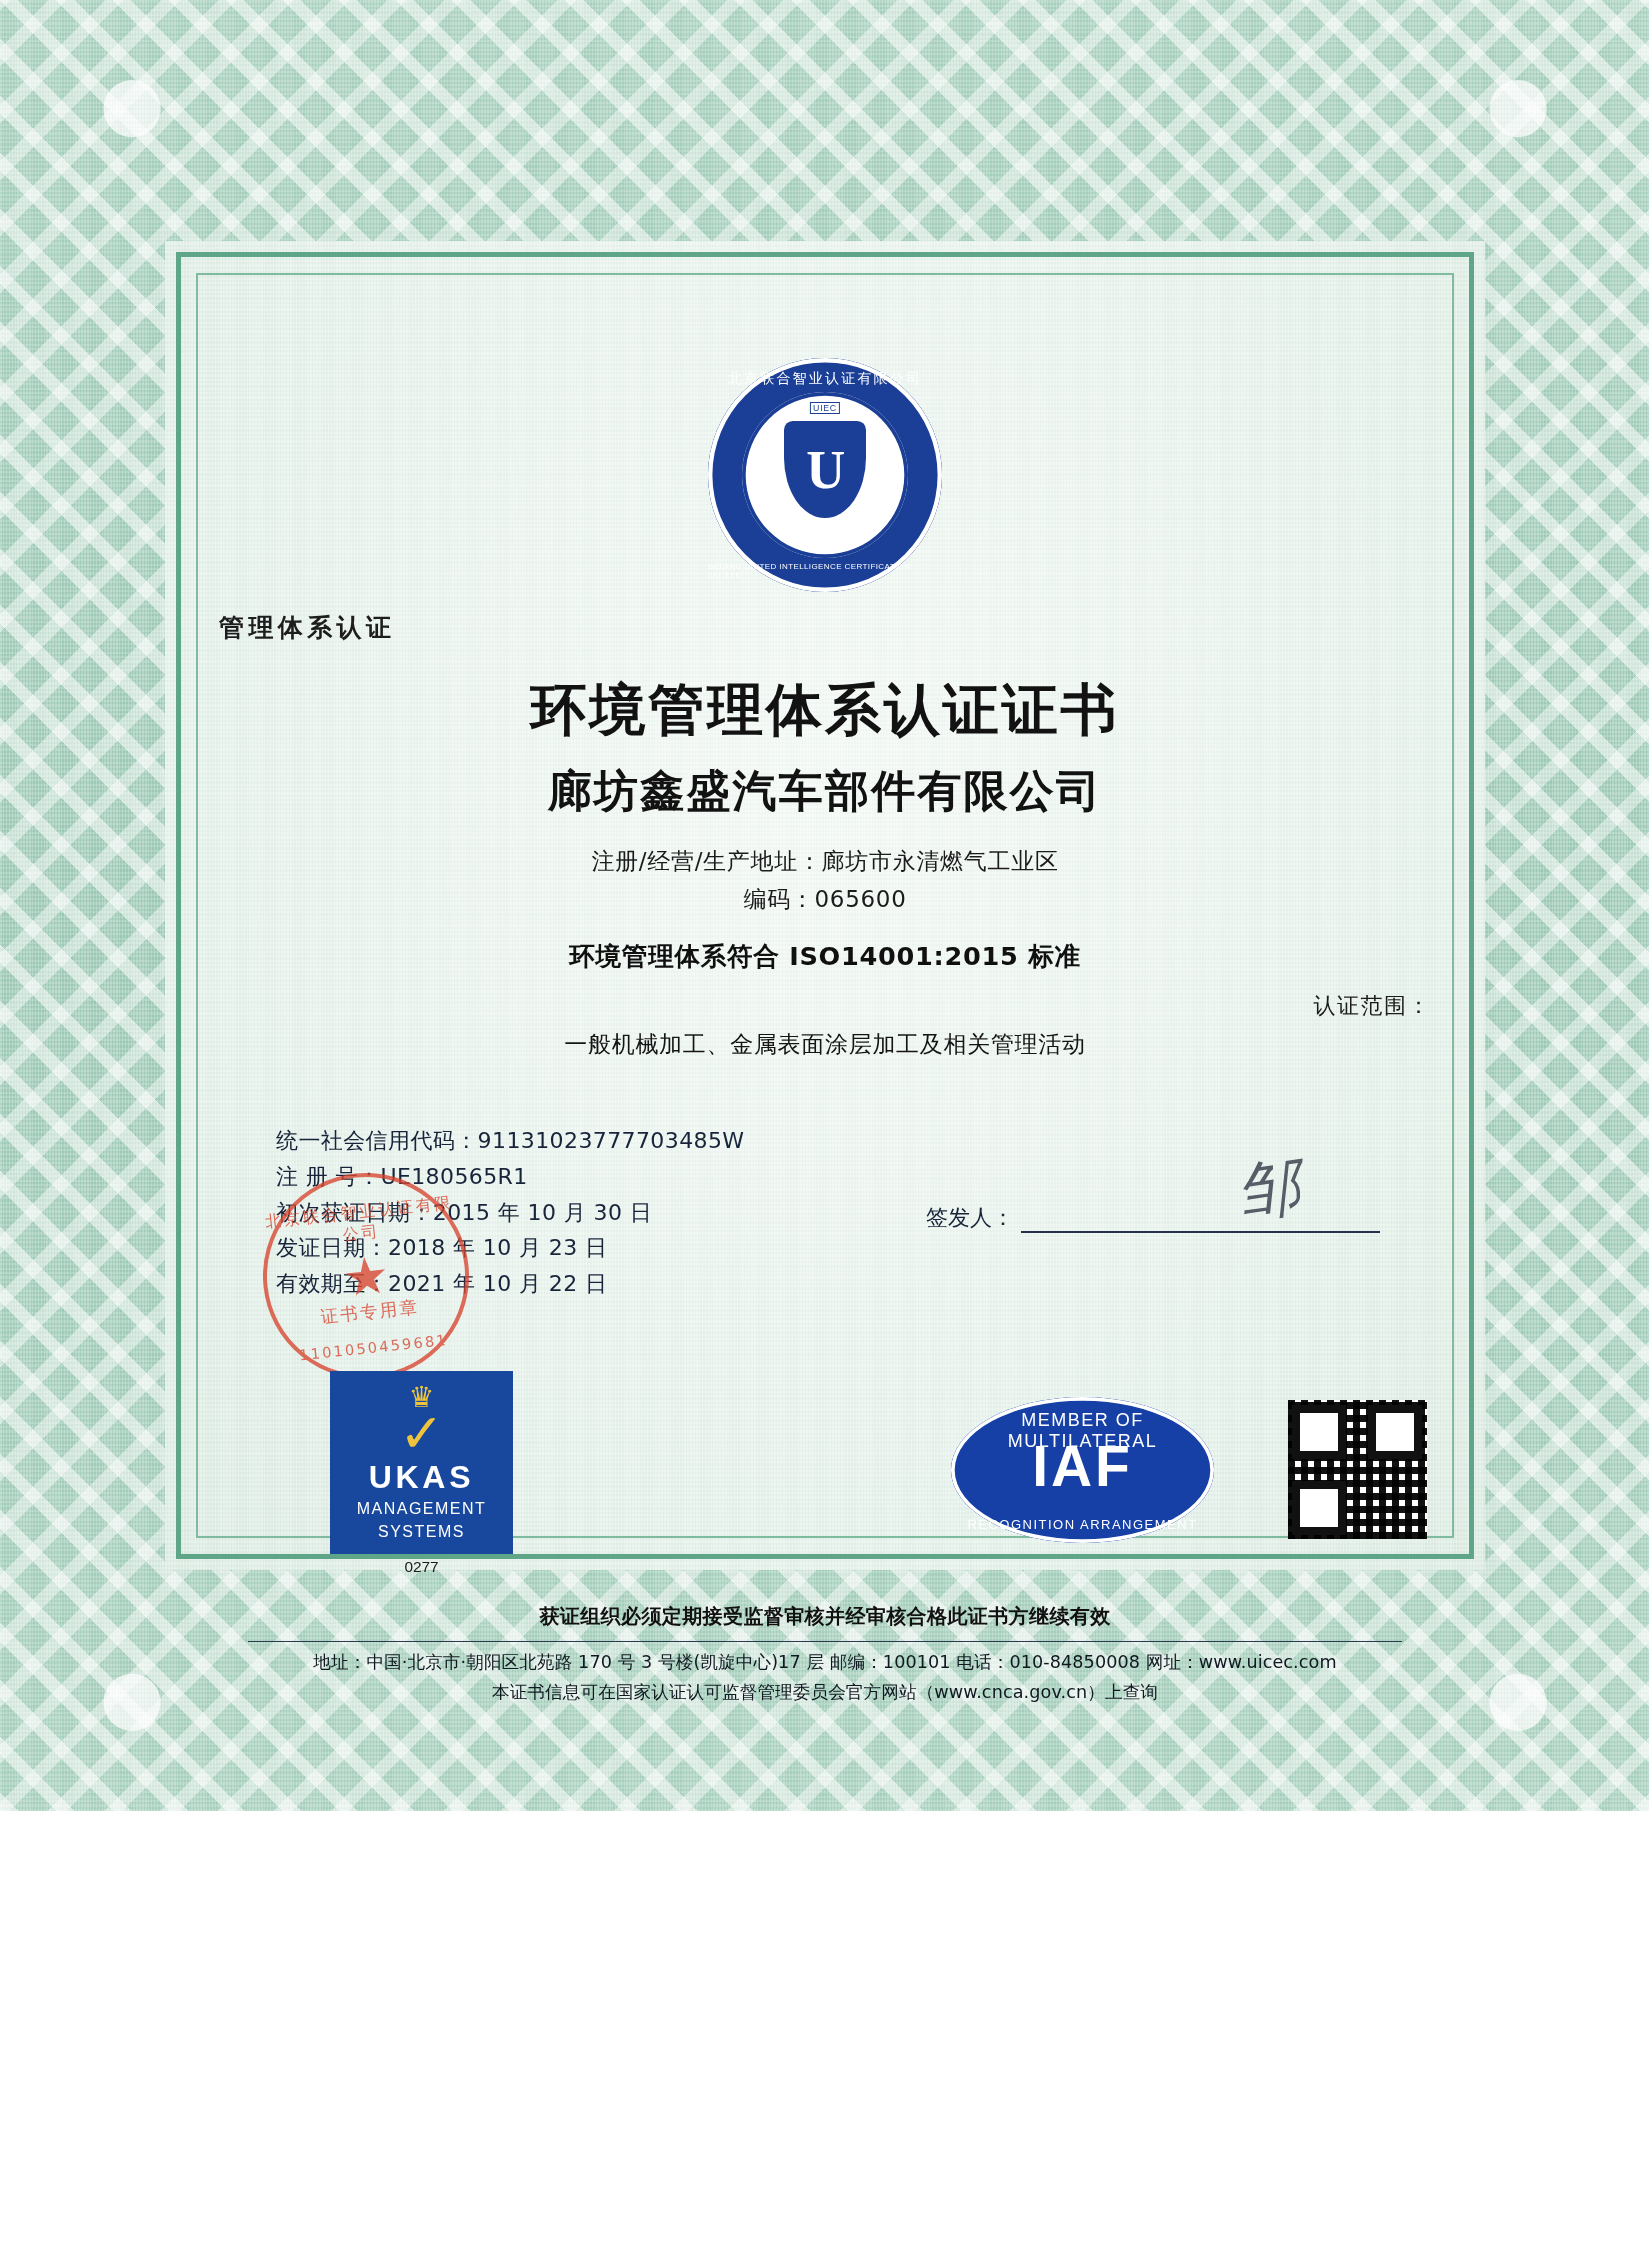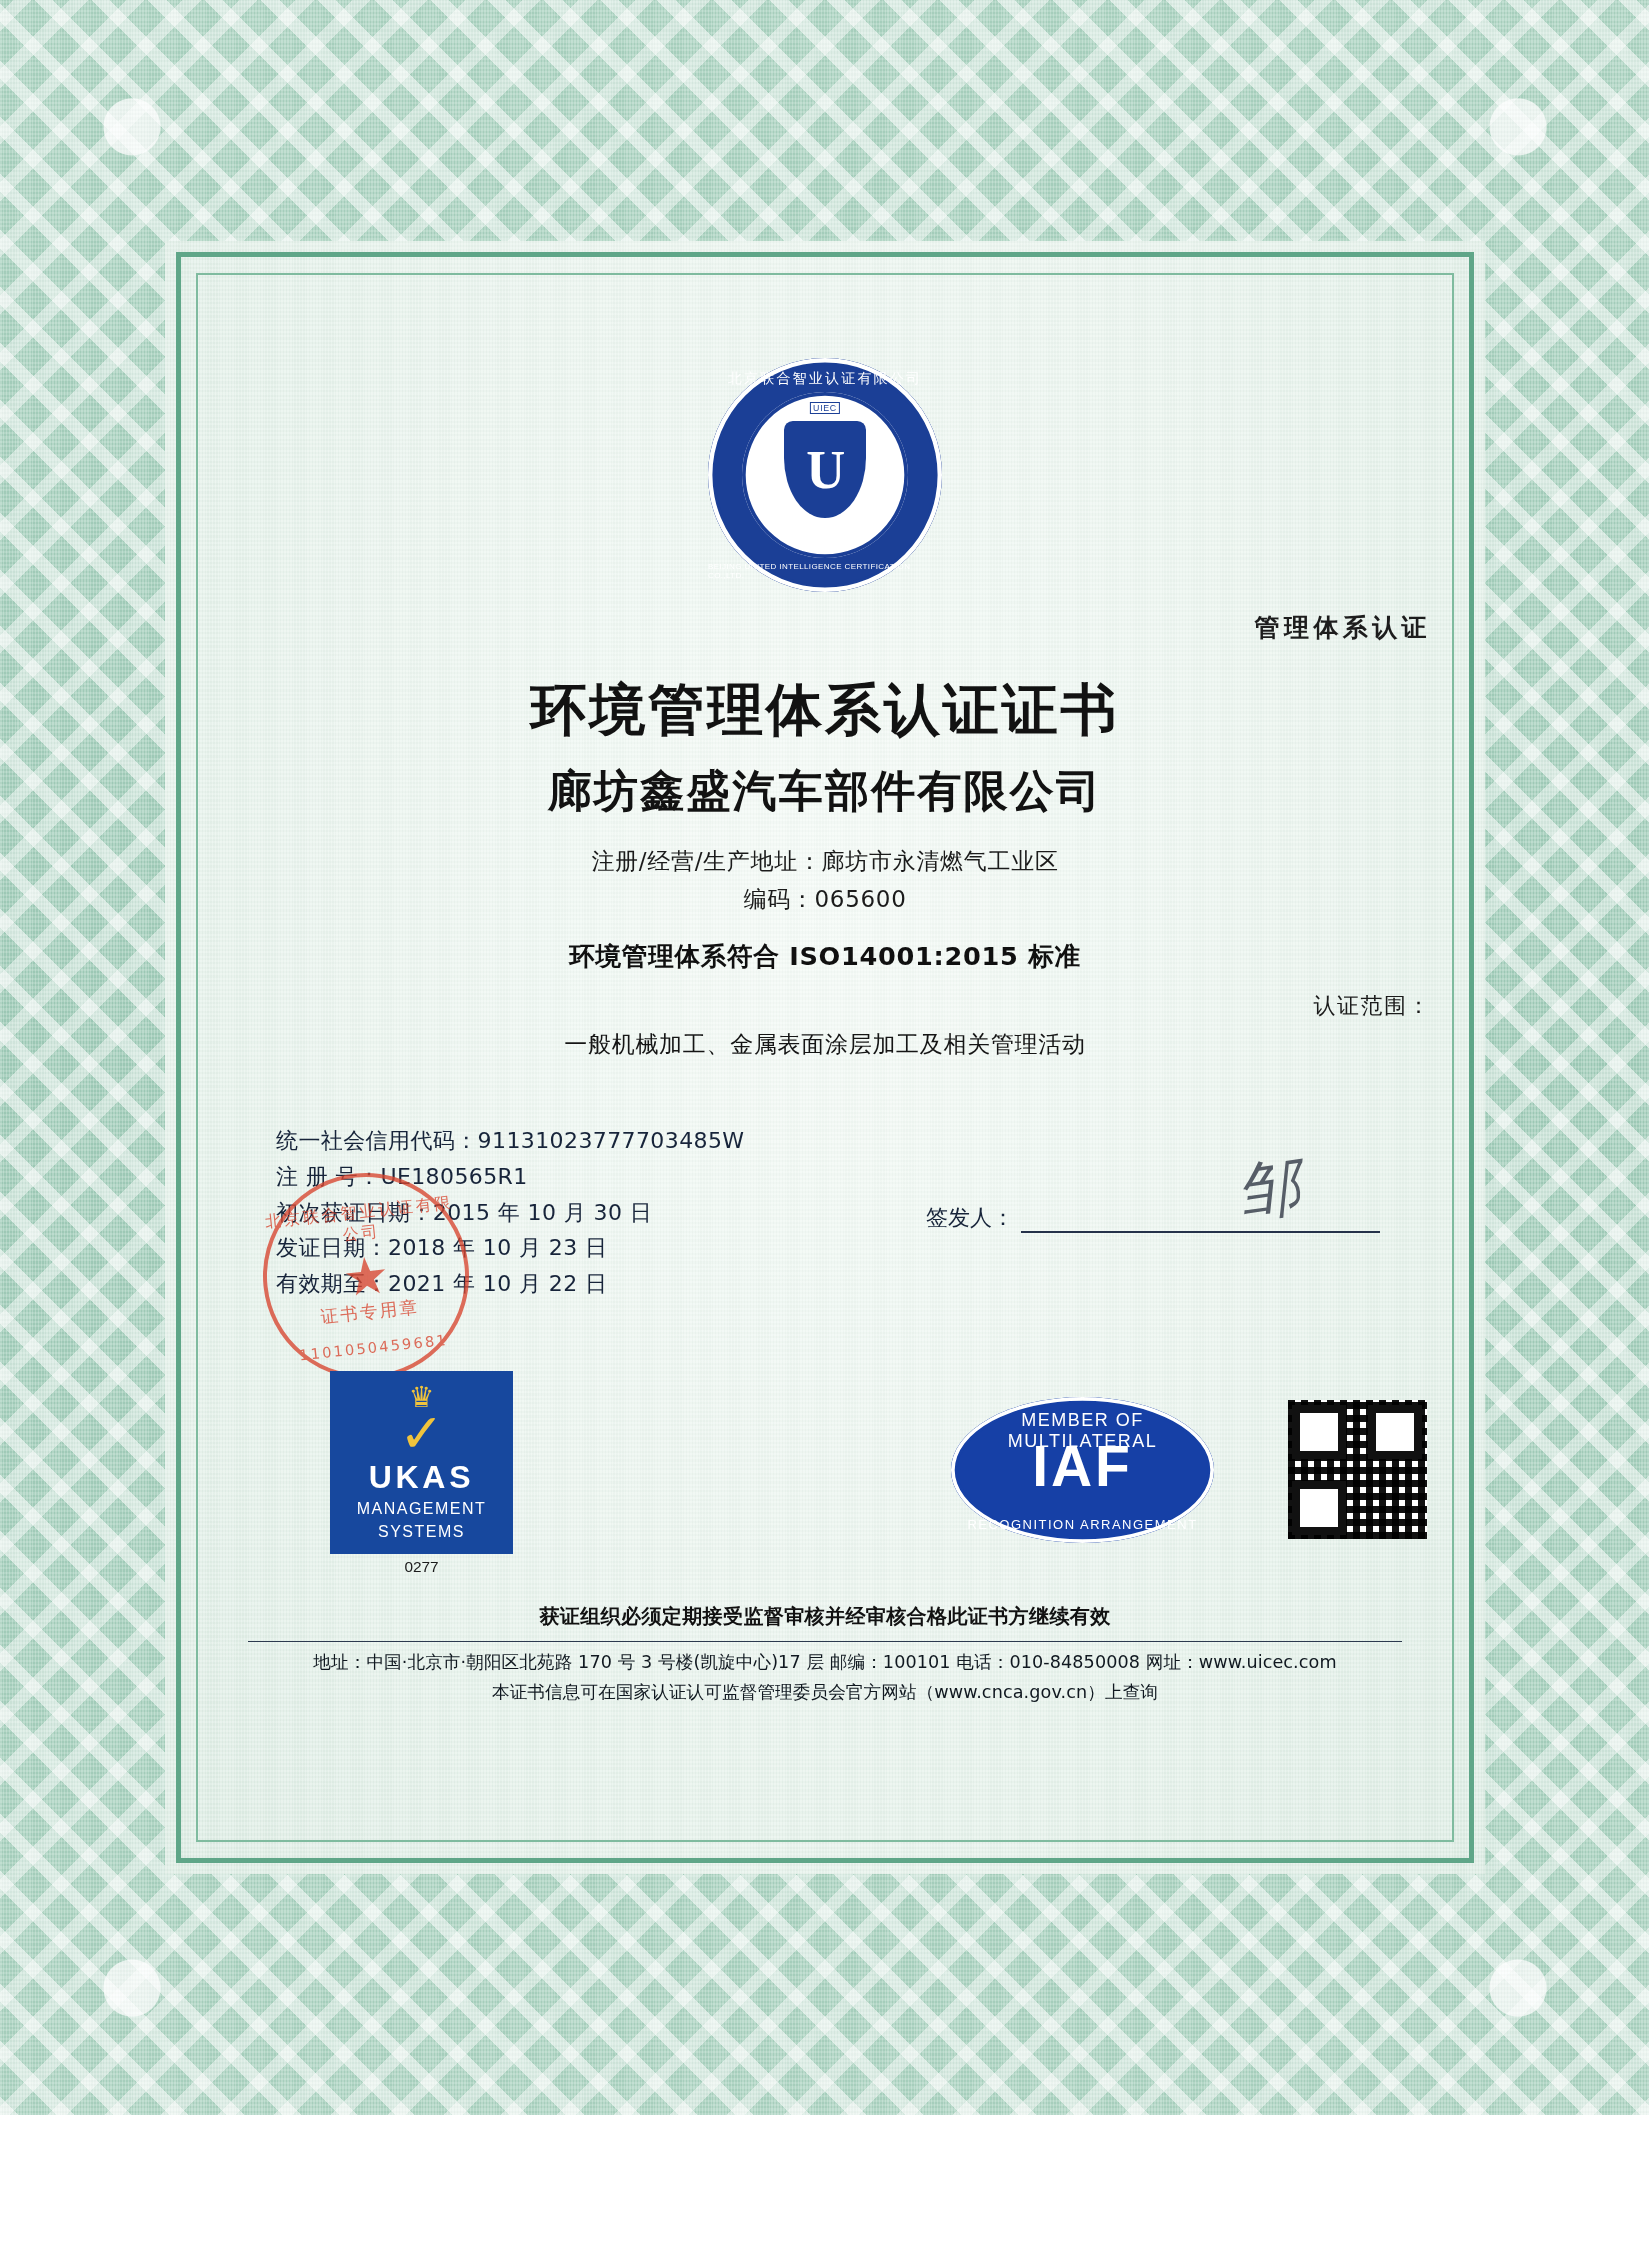--- a/index.html
+++ b/index.html
@@ -11,21 +11,21 @@
     width: 1650px;
     height: 2261px;
     font-family: "Liberation Sans", sans-serif;
     overflow: hidden;
   }
 
   
   .cert-page {
     position: relative;
     width: 1650px;
-    height: 2115px;
+    height: 1811px;
     background:
       radial-gradient(ellipse at 50% 40%, #f2f8f4 0%, #e3efe7 45%, #cfe4d8 78%, #bcd9cb 100%);
     overflow: hidden;
   }
 
   
   .paper-texture {
     position: absolute;
     inset: 0;
     background-image:
@@ -142,21 +142,21 @@
     top: 44px;
     transform: translateX(-50%);
     color: #1b3f96;
     font-size: 8.8px;
     letter-spacing: 0.7px;
     border: 0.7px solid #1b3f96;
     padding: 0 2.2px;
   }
 
   .emblem-caption {
-    text-align: right;
+    text-align: left;
     margin-top: 19px;
     font-size: 25px;
     letter-spacing: 4.4px;
     color: #1d1d1d;
     font-family: "DejaVu Sans", sans-serif;
     font-weight: bold;
   }
 
   
   .title-main {

